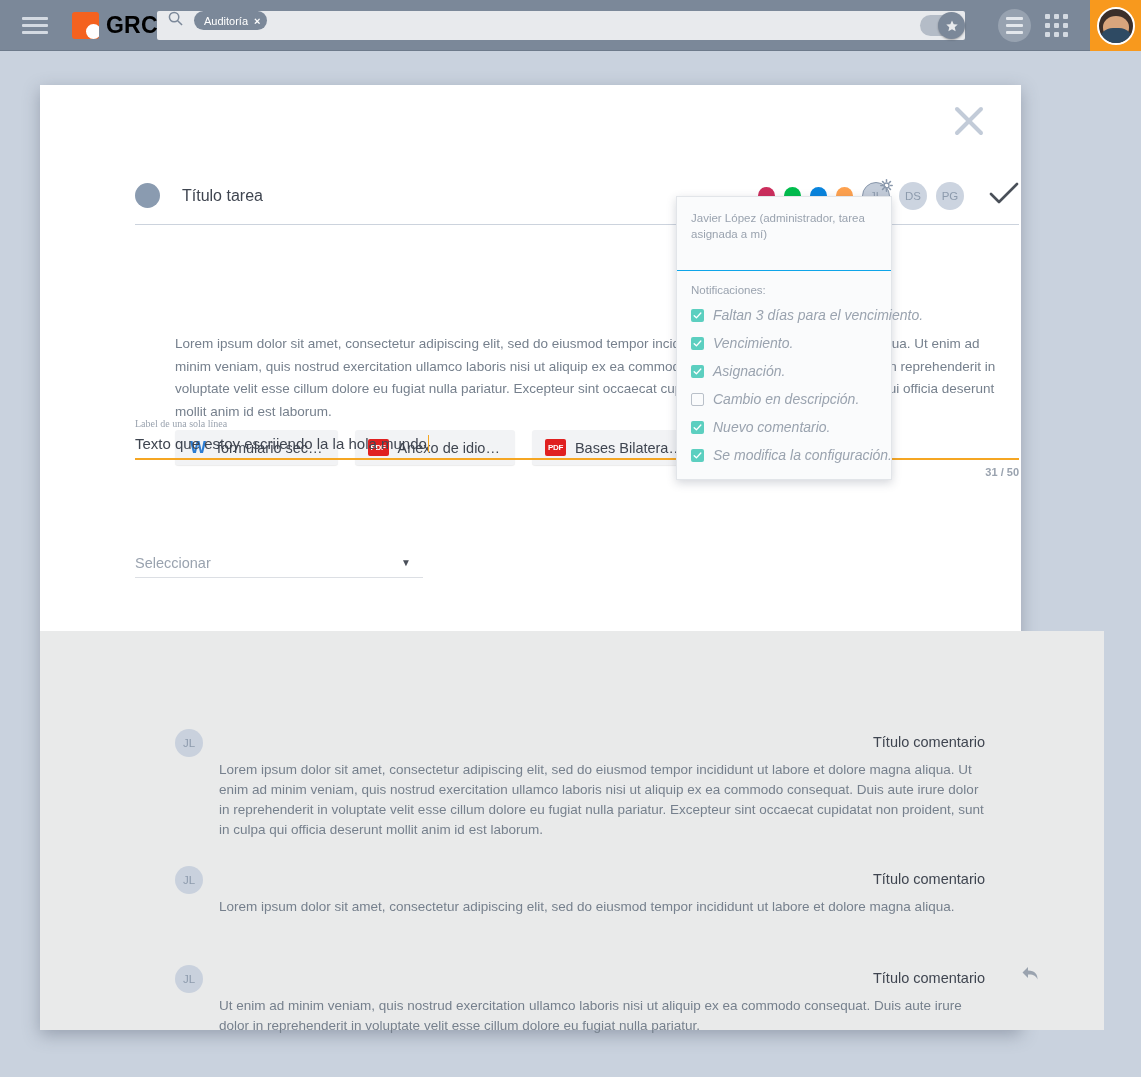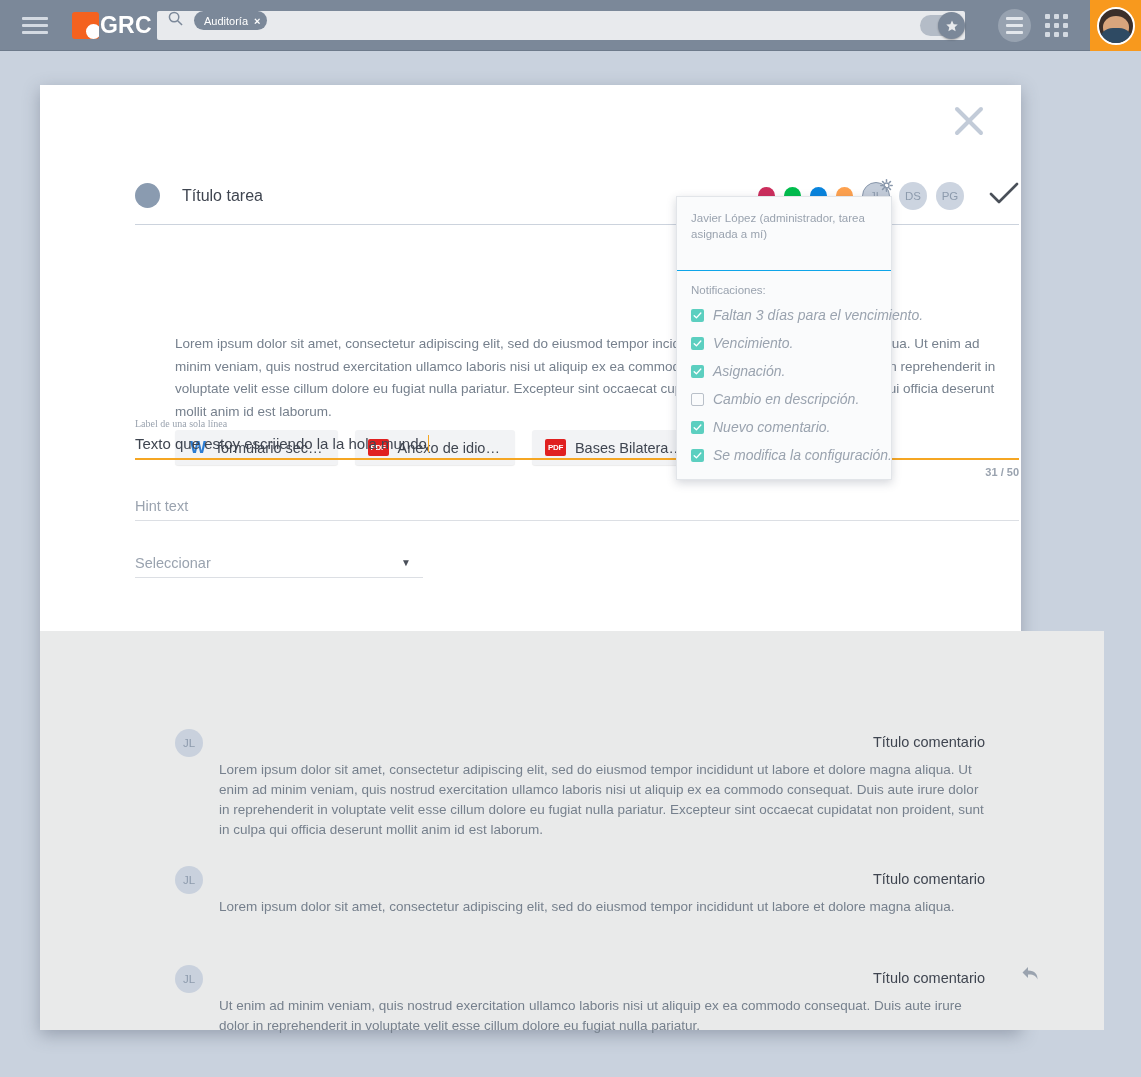--- a/index.html
+++ b/index.html
@@ -30,22 +30,22 @@
   }
   .logo-mark::before {
     content: ""; position: absolute; width: 15px; height: 15px;
     background: #ffffff; border-radius: 50%; right: -2px; bottom: 0px;
   }
   .logo-mark::after {
     content: ""; position: absolute; width: 9px; height: 9px;
     background: #f4621f; border-radius: 50%; right: 4px; top: 3px;
   }
   .logo-text {
-    color: #ffffff; font-size: 23px; font-weight: bold;
-    margin-left: 1px; letter-spacing: .2px;
+    color: #000000; font-size: 23px; font-weight: bold;
+    margin-left: 7px; letter-spacing: .2px;
   }
 
   .searchbar {
     position: absolute; left: 157px; top: 11px;
     width: 808px; height: 29px;
     background: #e8eaed; border-radius: 2px;
     display: flex; align-items: flex-start;
   }
   .search-icon { margin-left: 11px; display: flex; }
   .search-chip {
@@ -379,24 +379,20 @@
 
   <div class="field" style="left:95px; top:333px; width:884px;">
     <div class="f-label">Label de una sola línea</div>
     <div class="f-value">
       <span>Texto que estoy escriiendo la la hola mundo</span><span class="caret"></span>
     </div>
     <div class="underline-active"></div>
     <div class="counter">31 / 50</div>
   </div>
 
-  <div class="field" style="left:95px; top:413px; width:884px;">
-    <div class="f-hint">Hint text</div>
-    <div class="underline"></div>
-  </div>
 
   <div class="field" style="left:95px; top:470px; width:288px;">
     <div class="f-hint" style="position:relative;">
       <span>Seleccionar</span>
       <span class="sel-arrow">▼</span>
     </div>
     <div class="underline"></div>
   </div>
 
   <div class="meta">

